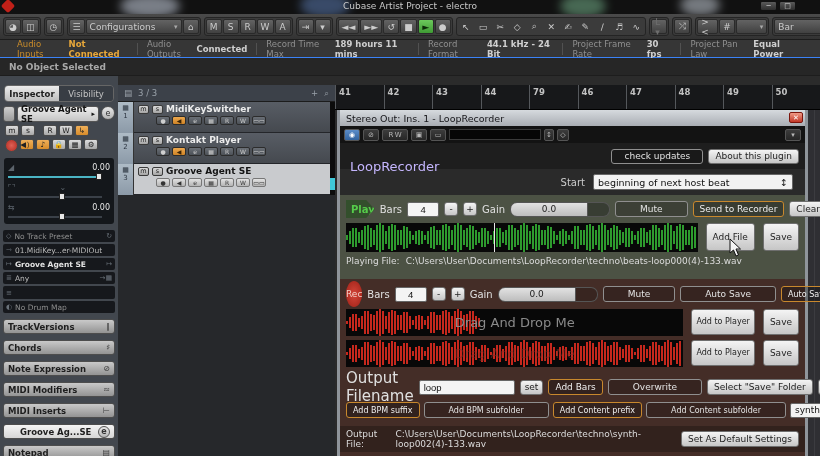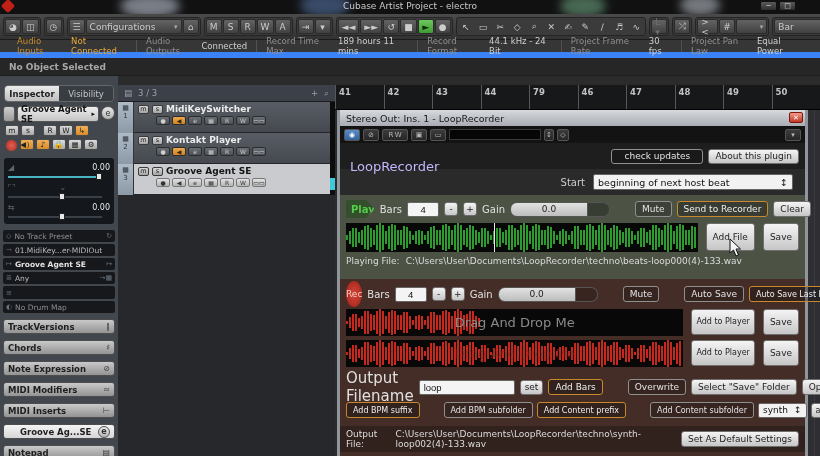--- a/index.html
+++ b/index.html
@@ -30,25 +30,25 @@
     background:linear-gradient(#636363,#414141); border:1px solid #2a2a2a;
     color:#ccc; font-size:9px; display:flex; align-items:center; justify-content:center; }
   .tbtn.plain { background:none; border-color:transparent; }
   .tbtn.green { background:linear-gradient(#6cc95c,#3f9a34); color:#0c2a08; }
   .tbtn.dim { color:#6e6e6e; }
   .drop { justify-content:space-between; }
   .caret { font-size:7px; color:#aaa; margin-left:4px; }
 
   
   #statusbar { left:0; top:40px; width:820px; height:18px; background:#363636;
-    border-bottom:6px solid #3b82f6; display:flex; align-items:center; padding:0 8px; }
+    border-bottom:1px solid #3b82f6; display:flex; align-items:center; padding:0 8px; }
   .stat { display:flex; align-items:center; gap:7px; padding:0 9px;
     border-right:1px solid #515151; height:12px; }
   .stat .lb { color:#8f8f8f; font-size:8.5px; }
-  .stat .vl { color:#cfcfcf; font-size:8.5px; font-weight:normal; }
+  .stat .vl { color:#cfcfcf; font-size:8.5px; font-weight:bold; }
   .stat.hl .lb { color:#c98c2b; }
   .stat.hl .vl { color:#e8a83a; }
   #infoline { left:0; top:58px; width:820px; height:18px; background:#262626;
     color:#a8a8a8; font-size:9px; font-weight:bold; display:flex; align-items:center;
     padding-left:9px; border-bottom:1px solid #1d1d1d; }
 
   
   #inspector { left:0; top:76px; width:118px; height:380px; background:#42474e; padding:3px; }
   .insp-tabs { display:flex; height:17px; margin:6px 1px 4px 1px; border:1px solid #666;
     border-radius:4px; overflow:hidden; }
@@ -135,21 +135,21 @@
     justify-content:flex-end; gap:8px; padding-right:12px; }
   #pg-startrow .lb { color:#cccccc; font-size:10px; }
   .wdrop { background:#f2f2f2; border:1px solid #666; border-radius:2px; color:#111;
     font-size:9.5px; height:16px; display:flex; align-items:center; justify-content:space-between;
     padding:0 4px; gap:6px; }
   .btn-lite { background:linear-gradient(#f4f4f4,#c6c6c6); border:1px solid #6e6e6e; border-radius:3px;
     color:#1e1e1e; font-size:9px; display:flex; align-items:center; justify-content:center;
     padding:0 6px; white-space:nowrap; }
   .btn-dark { background:rgba(10,10,10,.25); border:1px solid #8f8f8f; border-radius:3px;
     color:#e2e2e2; font-size:9px; display:flex; align-items:center; justify-content:center;
-    padding:0 6px; white-space:nowrap;margin-left:20px; }
+    padding:0 24px; white-space:nowrap; }
   .btn-orange { background:rgba(10,10,10,.3); border:1px solid #c8882d; border-radius:3px;
     color:#eee; font-size:9px; display:flex; align-items:center; justify-content:center;
     padding:0 6px; white-space:nowrap; }
   .winput { background:#f4f4f4; border:1px solid #666; border-radius:2px; color:#111;
     font-size:9.5px; text-align:center; height:15px; }
   #sec-play { background:#4c5244; padding:4px 6px 0 6px; height:84px; }
   #sec-play .ctl, #sec-rec .ctl { display:flex; align-items:center; gap:5px; height:20px; }
   .lbl { color:#e0e0e0; font-size:10px; }
   #play-arrow { width:40px; height:18px; background:#334f2c; color:#55cc4a; font-size:10px;
     font-weight:bold; display:flex; align-items:center; padding-left:5px;

